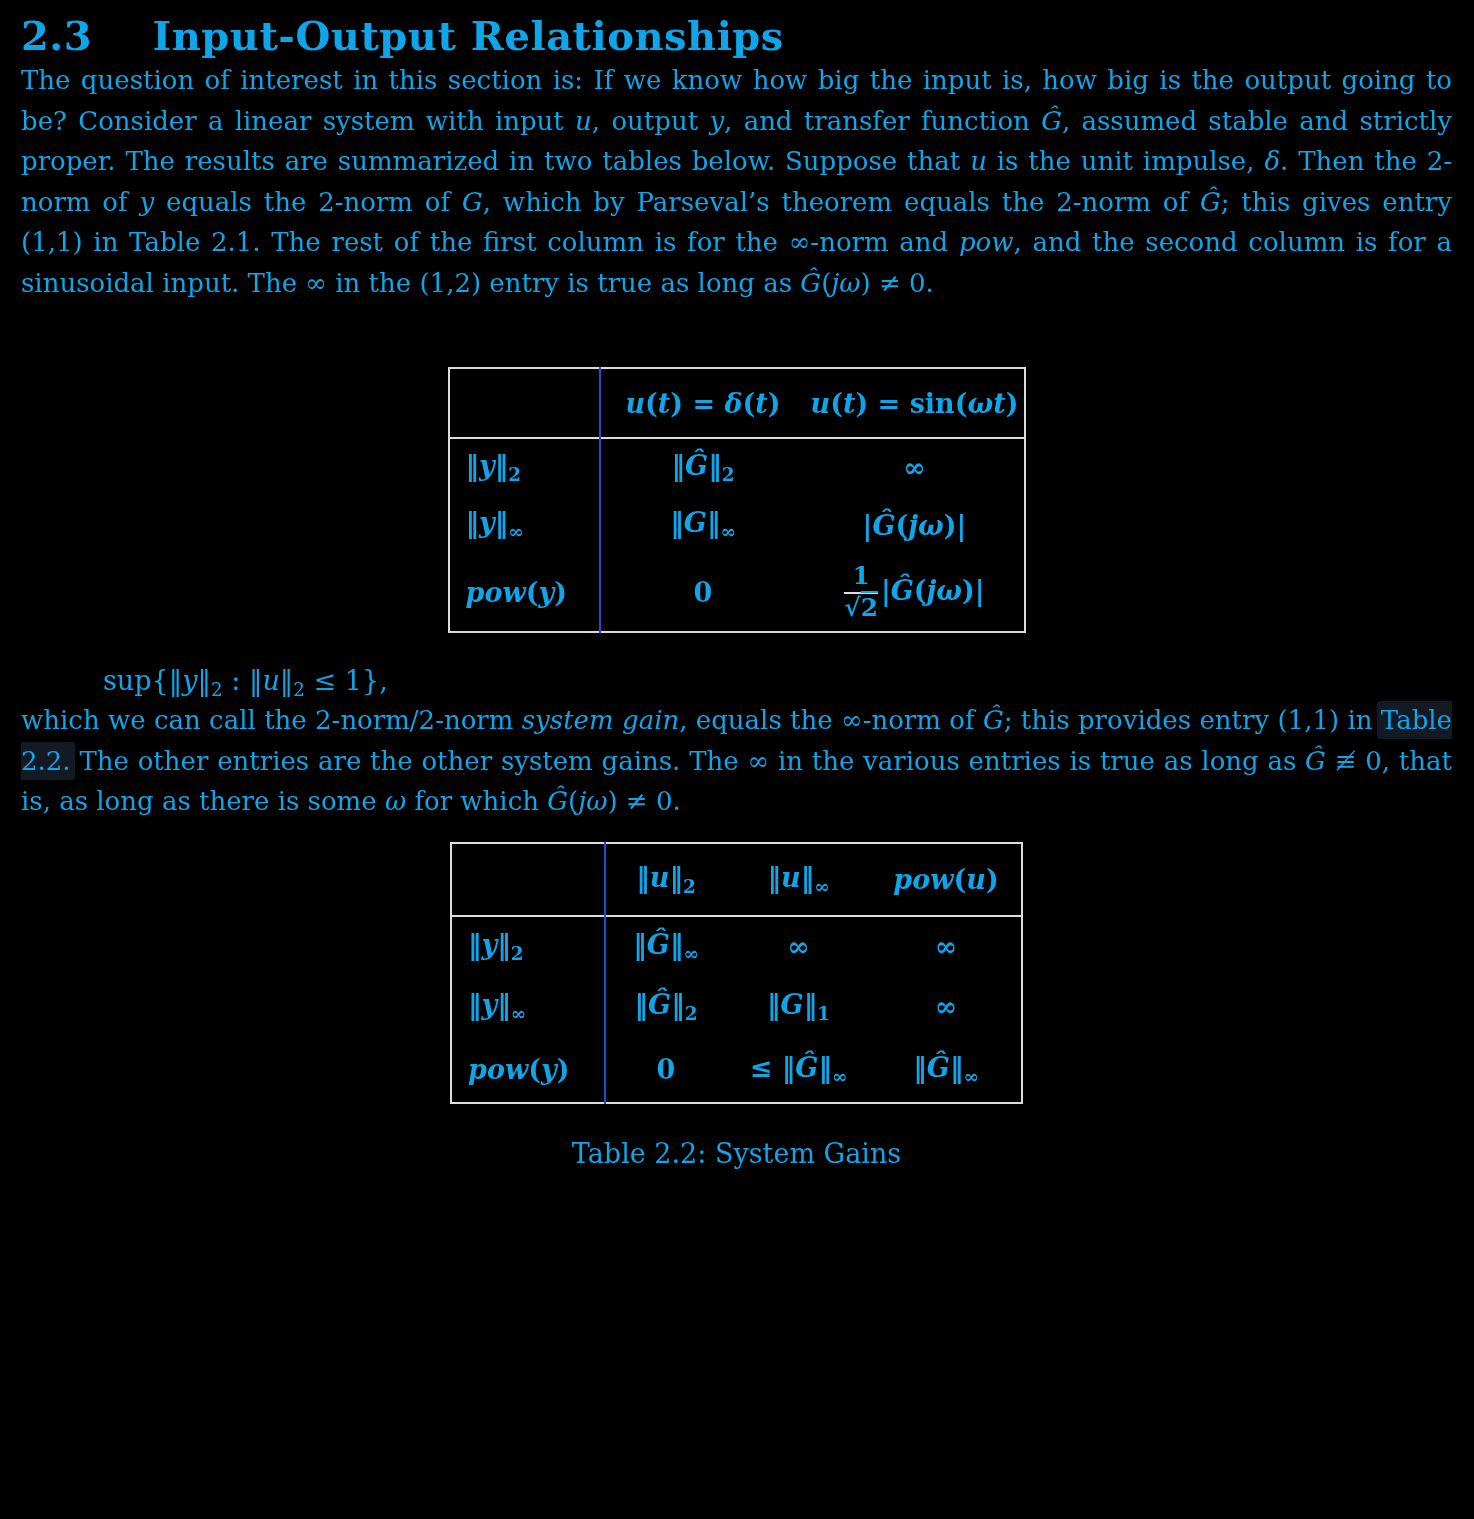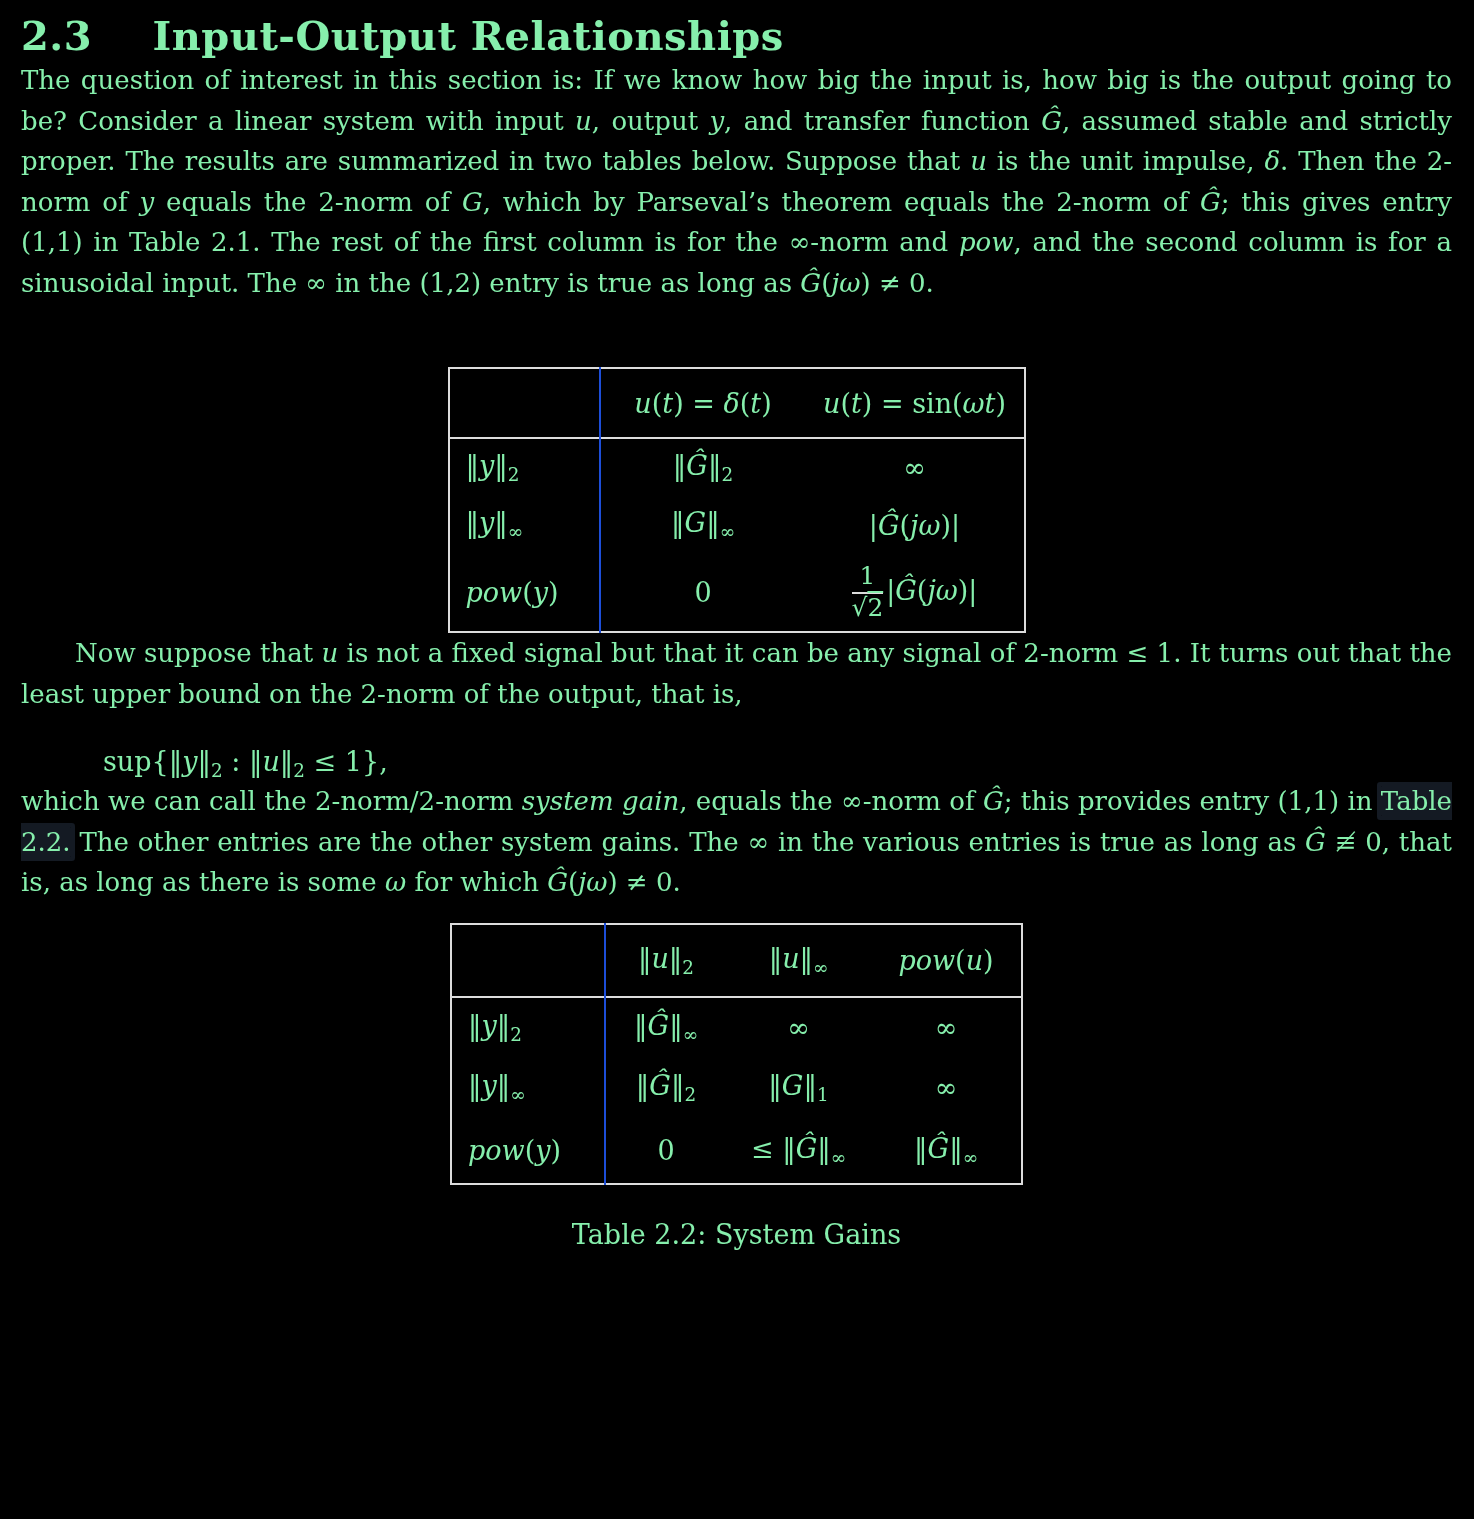--- a/index.html
+++ b/index.html
@@ -1,20 +1,20 @@
 <!DOCTYPE html>
 <html><head>
 <meta charset="utf-8">
 <style>
   html, body { margin:0; padding:0; background:#000; }
   .page {
     position:relative;
     width:1474px; height:1519px;
     background:#000;
-    color:#86efac;
+    color:#0ea5e9;
     font-family:"DejaVu Serif","Liberation Serif",serif;
     box-sizing:border-box;
     padding:12px 22px 0 21px;
     overflow:hidden;
   }
   h1.heading {
     margin:0; font-size:40px; line-height:48px; font-weight:bold;
     letter-spacing:0.5px;
   }
   h1.heading .secnum { margin-right:46px; }
@@ -32,21 +32,21 @@
     border-radius:1px;
     cursor:pointer;
   }
   table.tbl {
     border-collapse:collapse;
     border:2px solid #dcdcdc;
     font-size:27px;
     margin-left:auto; margin-right:auto;
   }
   table.tbl th, table.tbl td {
-    font-weight:normal; text-align:center; padding:0;
+    font-weight:bold; text-align:center; padding:0;
     vertical-align:middle;
   }
   table.tbl thead tr { border-bottom:2px solid #dcdcdc; }
   table.tbl th:first-child, table.tbl td:first-child {
     border-right:2px solid #1d4ed8;
     text-align:left; padding-left:16px;
   }
   .t1 { margin-top:64px; }
   .t1 .c0 { width:133px; } .t1 .c1 { width:205px; } .t1 .c2 { width:218px; }
   .t1 thead tr { height:70px; }
@@ -104,21 +104,20 @@
       </tr>
       <tr>
         <td class="c0"><i>pow</i>(<i>y</i>)</td>
         <td class="c1">0</td>
         <td class="c2"><span class="frac"><span class="num">1</span><span class="den">√<span class="ov">2</span></span></span><span>|<i>Ĝ</i>(<i>jω</i>)|</span></td>
       </tr>
     </tbody>
   </table>
 
 
-  <p class="body p2">Now suppose that <i>u</i> is not a fixed signal but that it can be any signal of 2-norm ≤ 1. It turns out that the least upper bound on the 2-norm of the output, that is,</p>
 
   <div class="equation">sup{‖<i>y</i>‖<sub>2</sub> : ‖<i>u</i>‖<sub>2</sub> ≤ 1},</div>
 
   <p class="body p3"><span>which we can call the 2-norm/2-norm <i>system gain</i>, equals the ∞-norm of <i>Ĝ</i>; this provides entry (1,1) in </span><span class="hl">Table 2.2.</span><span> The other entries are the other system gains. The ∞ in the various entries is true as long as <i>Ĝ</i> ≢ 0, that is, as long as there is some <i>ω</i> for which <i>Ĝ</i>(<i>jω</i>) ≠ 0.</span></p>
 
   <table class="tbl t2">
     <thead>
       <tr>
         <th class="c0"></th>
         <th class="c1">‖<i>u</i>‖<sub>2</sub></th>

